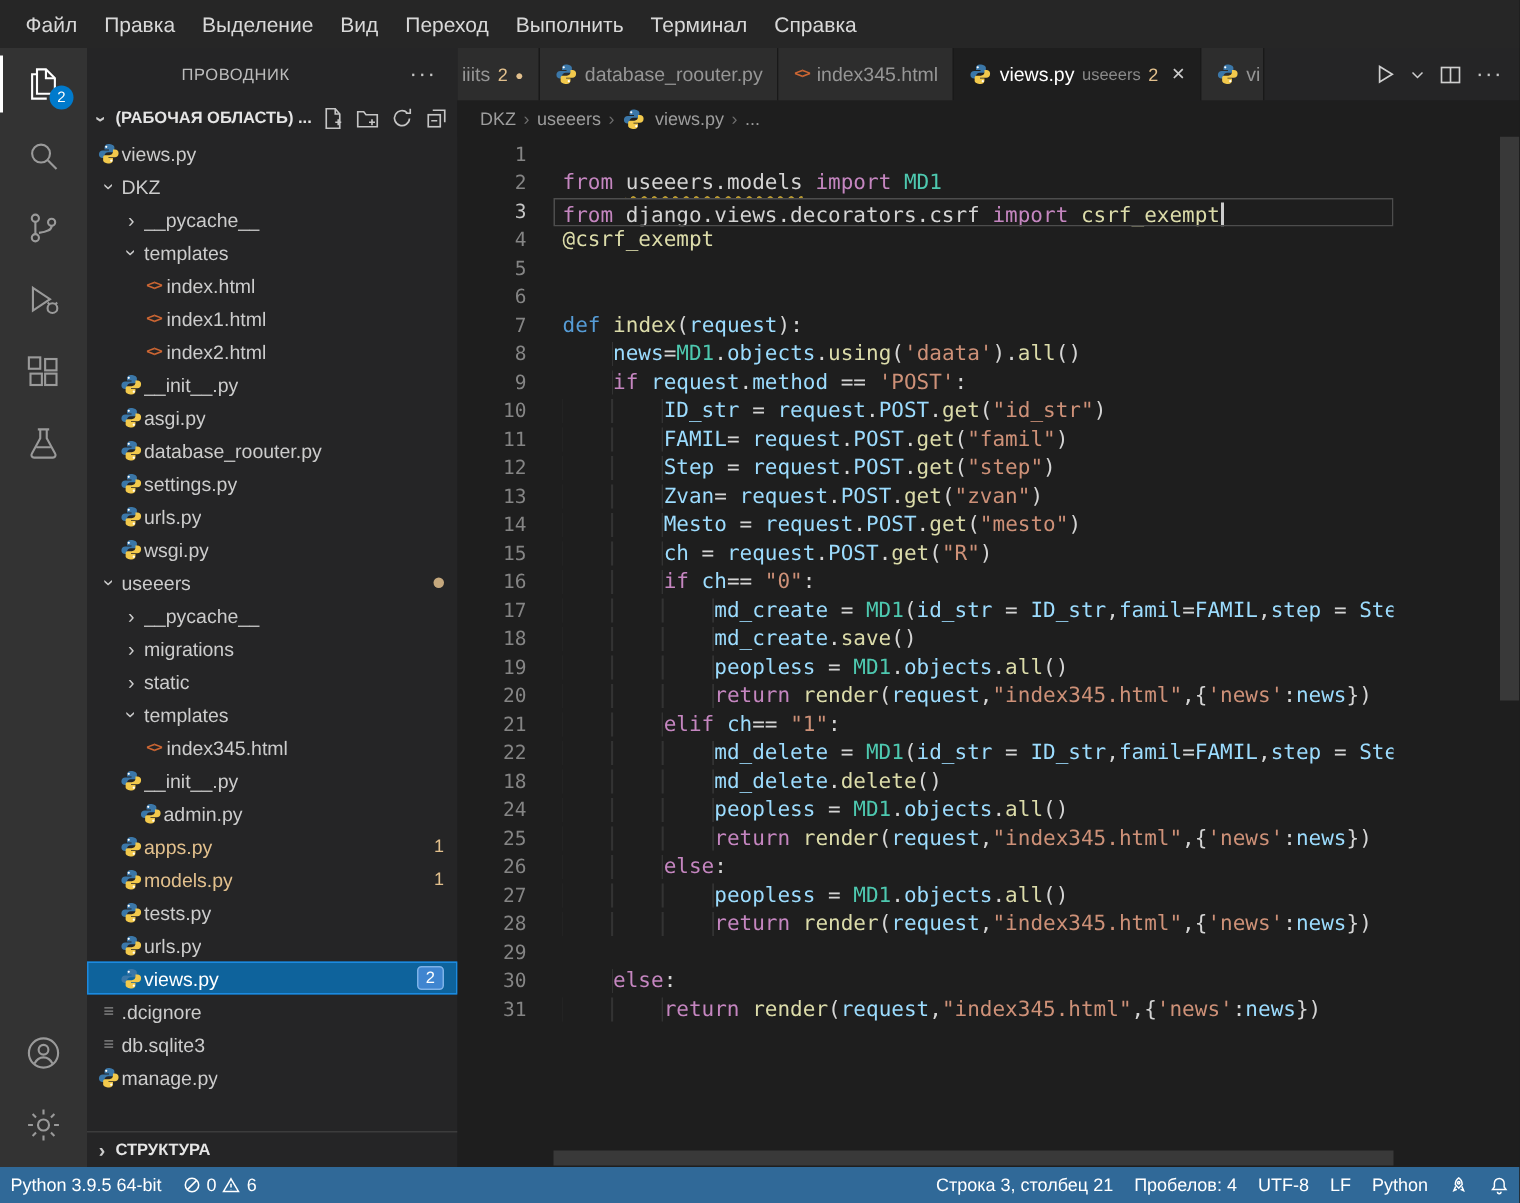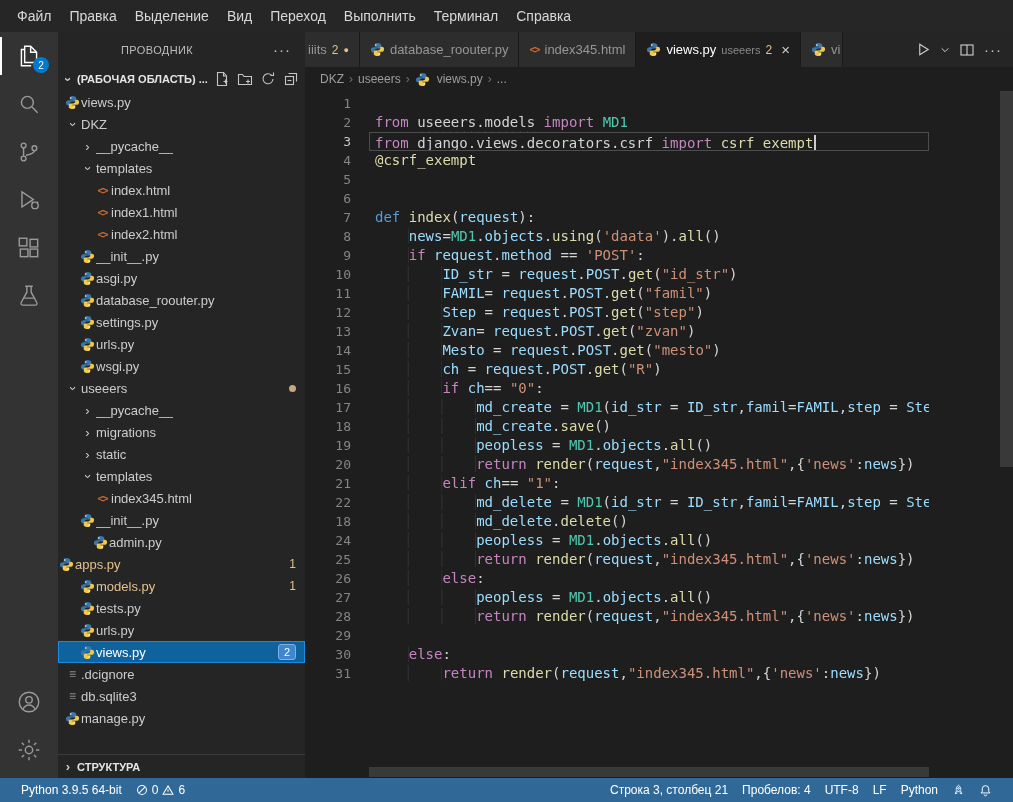--- a/index.html
+++ b/index.html
@@ -97,21 +97,21 @@
   .minimap{position:absolute;top:3px;right:14px;width:68px;}
   .mm-line{height:2px;line-height:0;white-space:nowrap;overflow:hidden;}
 
   .scrollbar-v{position:absolute;top:0;right:0;bottom:0;width:13px;}
   .thumb-v{position:absolute;top:0;left:0;width:13px;height:376px;background:rgba(121,121,121,.30);}
   .scrollbar-h{position:absolute;left:64px;right:84px;bottom:1px;height:10px;}
   .thumb-h{position:absolute;left:0;right:0;top:0;bottom:0;background:rgba(121,121,121,.30);}
 
   
   .status-bar{height:24px;background:var(--status-bar);color:#ffffff;display:flex;align-items:center;
-              justify-content:space-between;font-size:12px;flex:none;padding:0 14px;}
+              justify-content:space-between;font-size:12px;flex:none;padding:0 0;}
   .sb-group{display:flex;align-items:center;height:100%;}
   .sb-item{display:flex;align-items:center;gap:4px;padding:0 7px;height:100%;white-space:nowrap;}
   .sb-ico{display:flex;align-items:center;}
   svg{display:block;}
 </style>
 </head>
 <body>
 
 <div class="app">
 
@@ -428,21 +428,21 @@
                 <svg width="15" height="15" viewBox="0 0 16 16">
                   <path fill="#3b77a8" d="M7.8 1C6 1 5 1.9 5 3.3V5h3.2v.6H3.7C2.2 5.6 1 6.6 1 8.4S2.1 11 3.6 11H5V9.4C5 8 6.2 7 7.6 7h3C11.7 7 12 6.2 12 5.2V3.3C12 1.9 9.9 1 7.8 1z"></path>
                   <circle cx="6.2" cy="3.1" r=".8" fill="#fff"></circle>
                   <path fill="#f2c94c" d="M8.2 15c1.8 0 2.8-.9 2.8-2.3V11H7.8v-.6h4.5c1.5 0 2.7-1 2.7-2.8S13.9 5 12.4 5H11v1.6C11 8 9.8 9 8.4 9h-3C4.3 9 4 9.8 4 10.8v1.9C4 14.1 6.1 15 8.2 15z"></path>
                   <circle cx="9.8" cy="12.9" r=".8" fill="#fff"></circle>
                 </svg>
               </span>
             </span>
             <span class="row-label">admin.py</span>
           </div>
-          <div class="tree-row modified" style="">
+          <div class="tree-row modified" style="padding-left: 21px;">
             <span class="slot">
               <span>
                 <svg width="15" height="15" viewBox="0 0 16 16">
                   <path fill="#3b77a8" d="M7.8 1C6 1 5 1.9 5 3.3V5h3.2v.6H3.7C2.2 5.6 1 6.6 1 8.4S2.1 11 3.6 11H5V9.4C5 8 6.2 7 7.6 7h3C11.7 7 12 6.2 12 5.2V3.3C12 1.9 9.9 1 7.8 1z"></path>
                   <circle cx="6.2" cy="3.1" r=".8" fill="#fff"></circle>
                   <path fill="#f2c94c" d="M8.2 15c1.8 0 2.8-.9 2.8-2.3V11H7.8v-.6h4.5c1.5 0 2.7-1 2.7-2.8S13.9 5 12.4 5H11v1.6C11 8 9.8 9 8.4 9h-3C4.3 9 4 9.8 4 10.8v1.9C4 14.1 6.1 15 8.2 15z"></path>
                   <circle cx="9.8" cy="12.9" r=".8" fill="#fff"></circle>
                 </svg>
               </span>
             </span>

